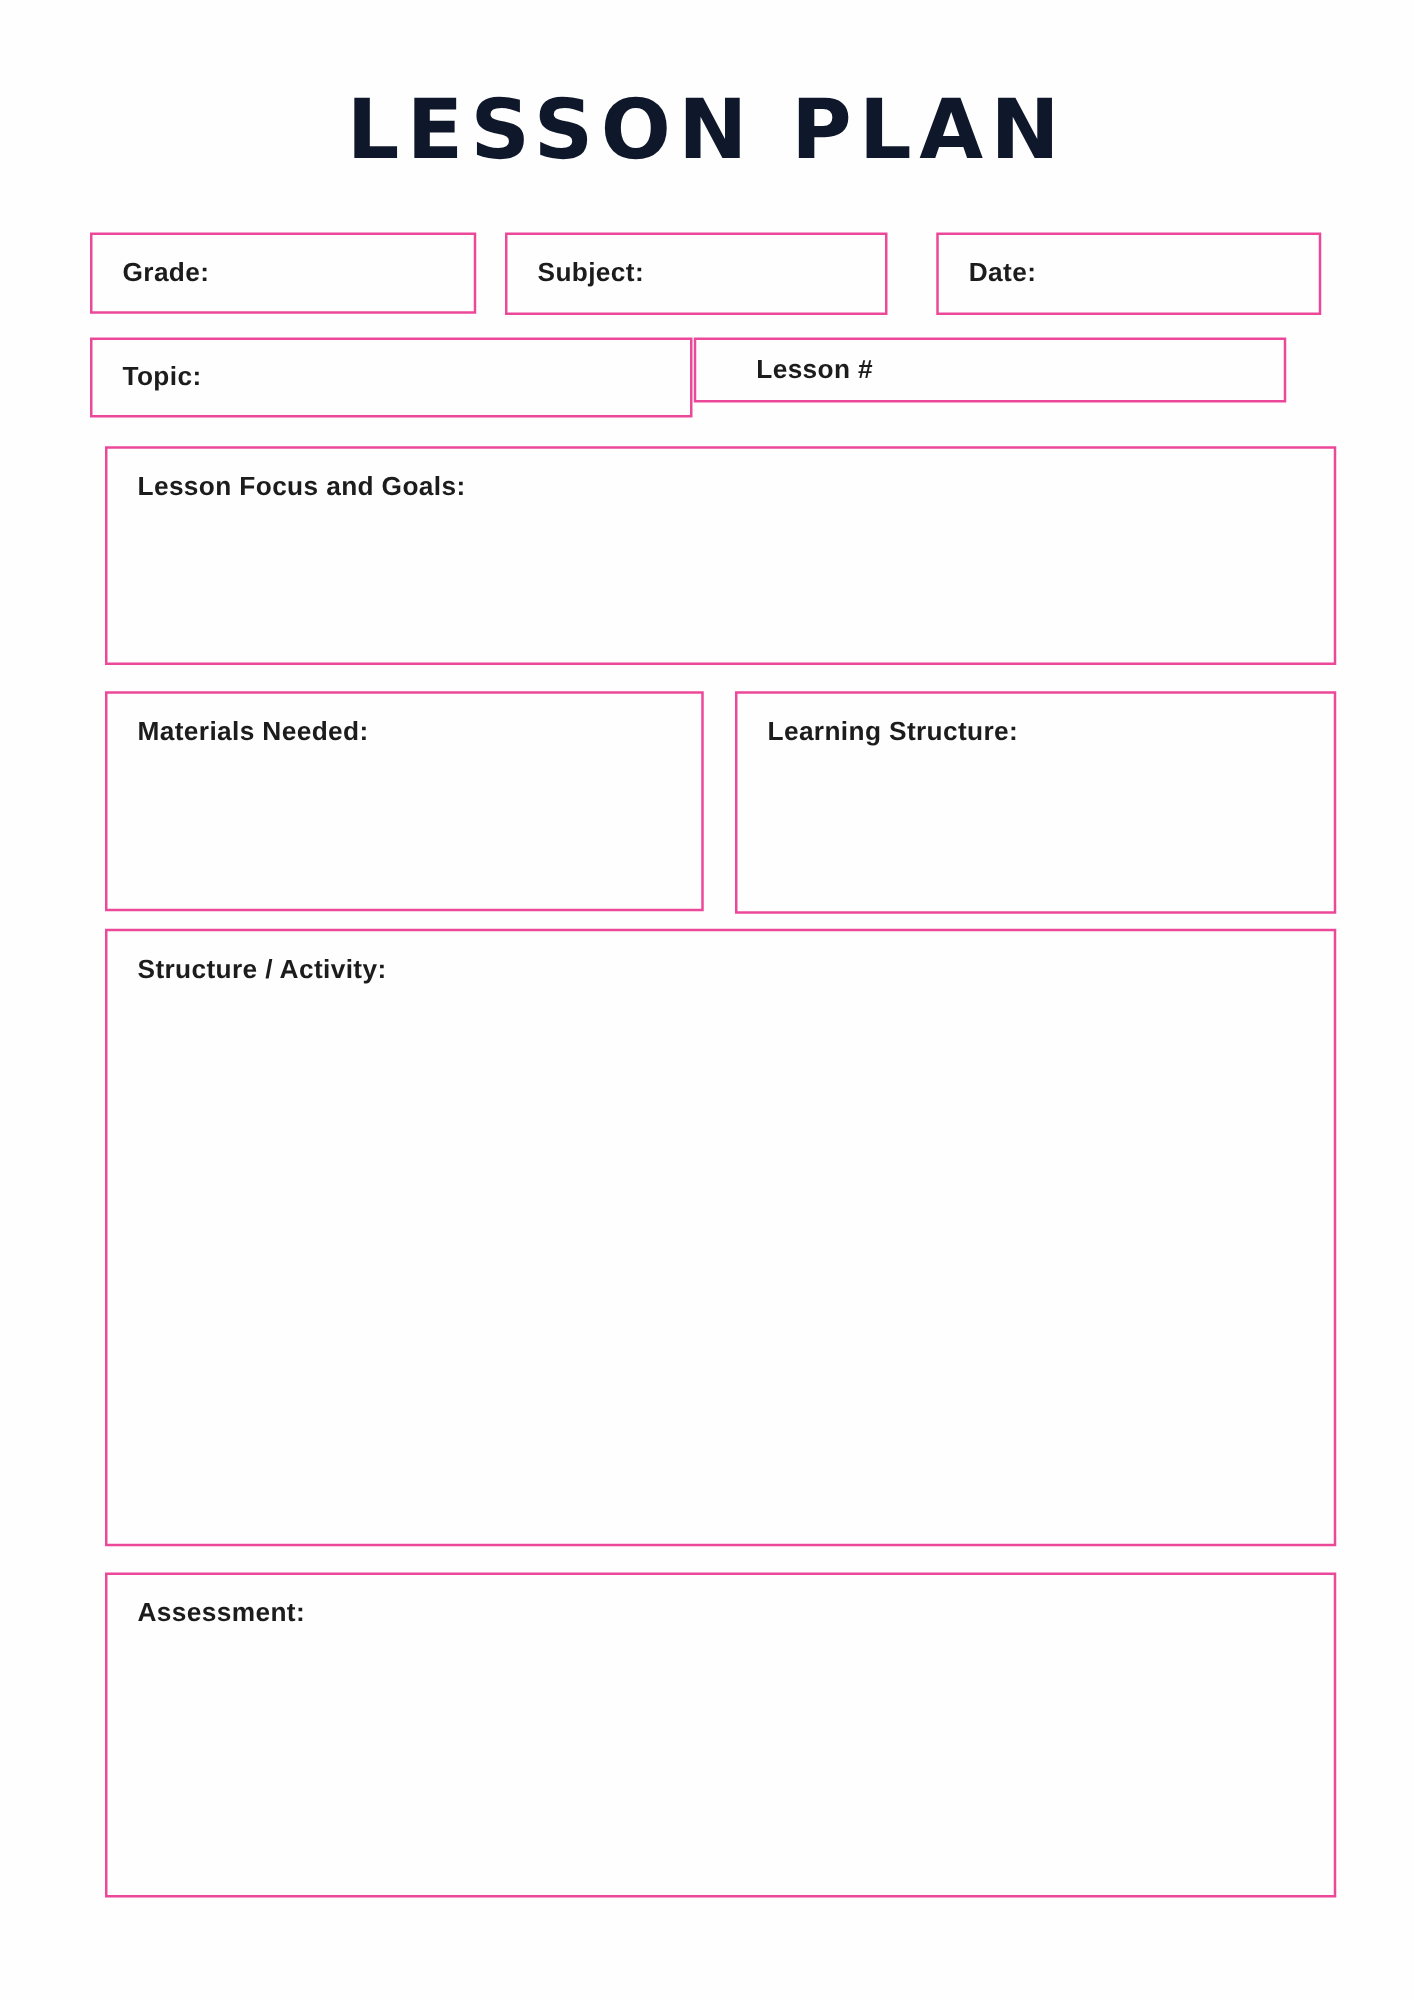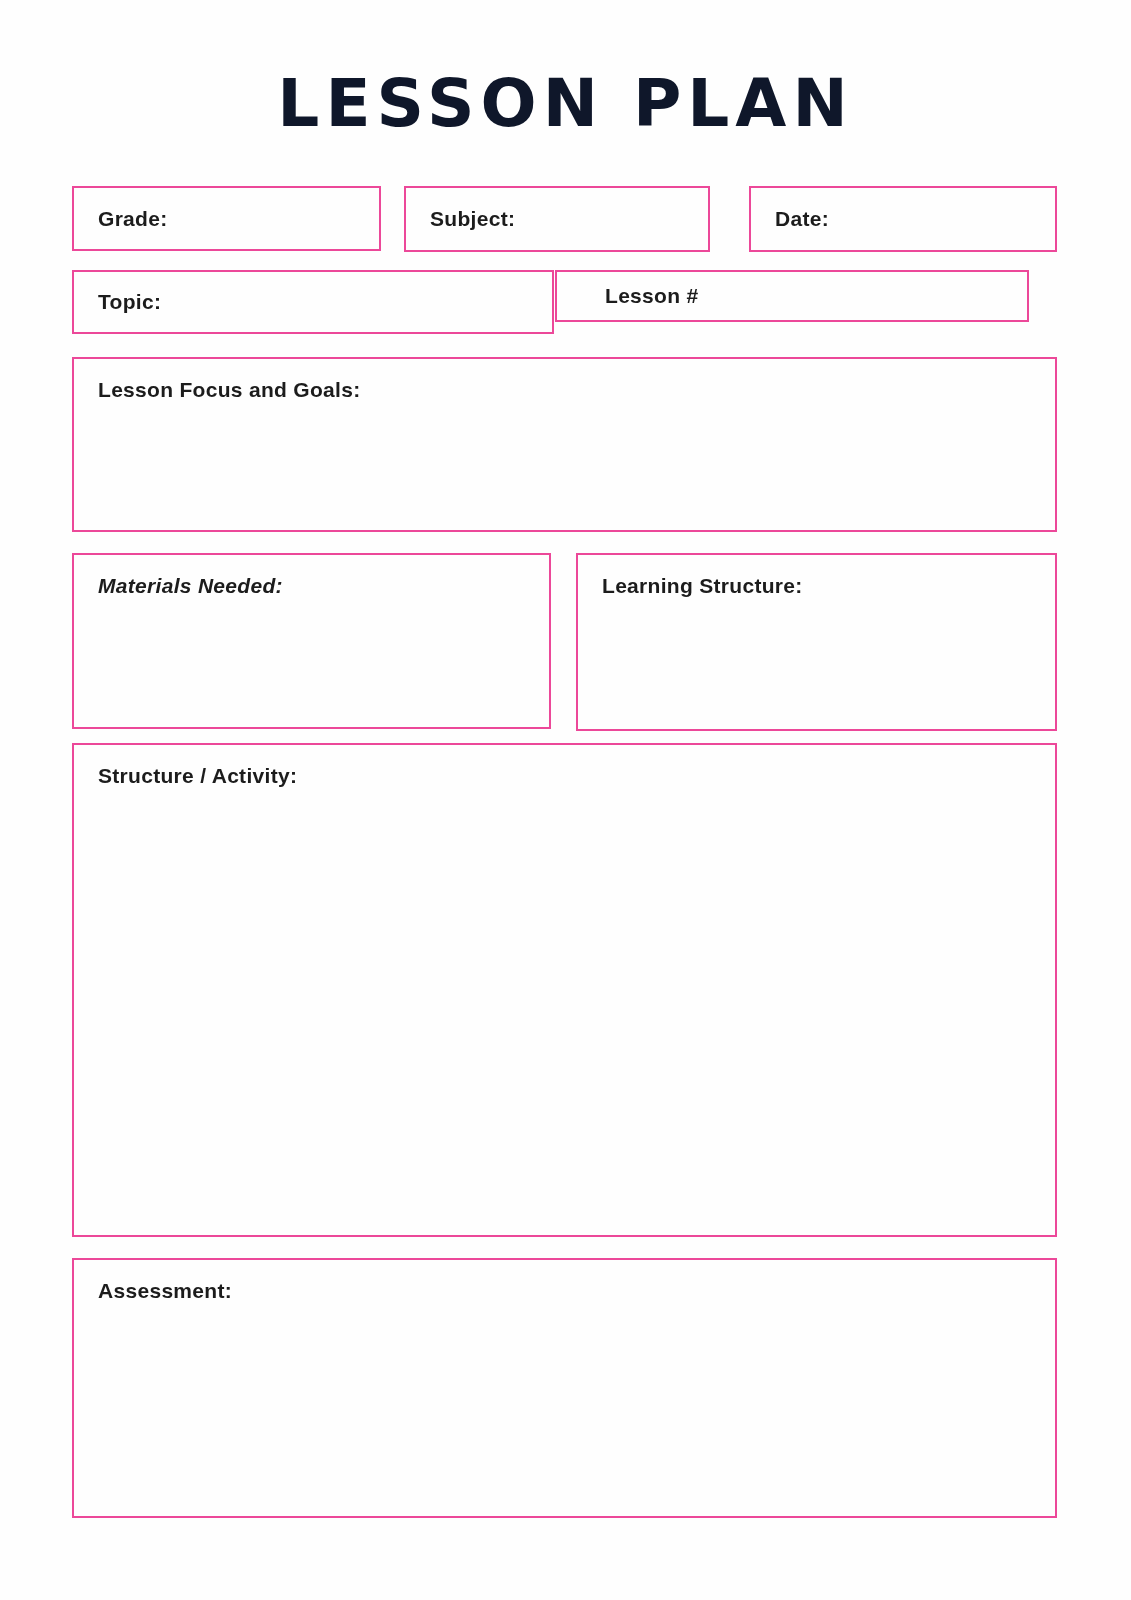--- a/index.html
+++ b/index.html
@@ -45,33 +45,34 @@
   }
   
   .box.inline {
     display: flex;
     align-items: center;
     padding-left: 24px;
   }
   
   .box.area {
     padding: 19px 24px;
+    margin-left: 12px;
   }
 
   
   #box-grade    { left: 72px;  top: 186px; width: 309px; height: 65px; }
   #box-subject  { left: 404px; top: 186px; width: 306px; height: 66px; }
   #box-date     { left: 749px; top: 186px; width: 308px; height: 66px; }
   
   #box-topic    { left: 72px;  top: 270px; width: 482px; height: 64px; text-align: right; }
   #box-lesson   { left: 555px; top: 270px; width: 474px; height: 52px; padding-left: 48px; }
   
   #box-focus    { left: 72px;  top: 357px; width: 985px; height: 175px; }
   
-  #box-materials  { left: 72px;  top: 553px; width: 479px; height: 176px; font-style: italic; }
+  #box-materials  { left: 72px;  top: 553px; width: 479px; height: 176px; }
   #box-objectives { left: 576px; top: 553px; width: 481px; height: 178px; }
   
   #box-structure  { left: 72px; top: 743px; width: 985px; height: 494px; }
   
   #box-assessment { left: 72px; top: 1258px; width: 985px; height: 260px; }
 </style>
 </head>
 <body>
 
 <div class="page">

